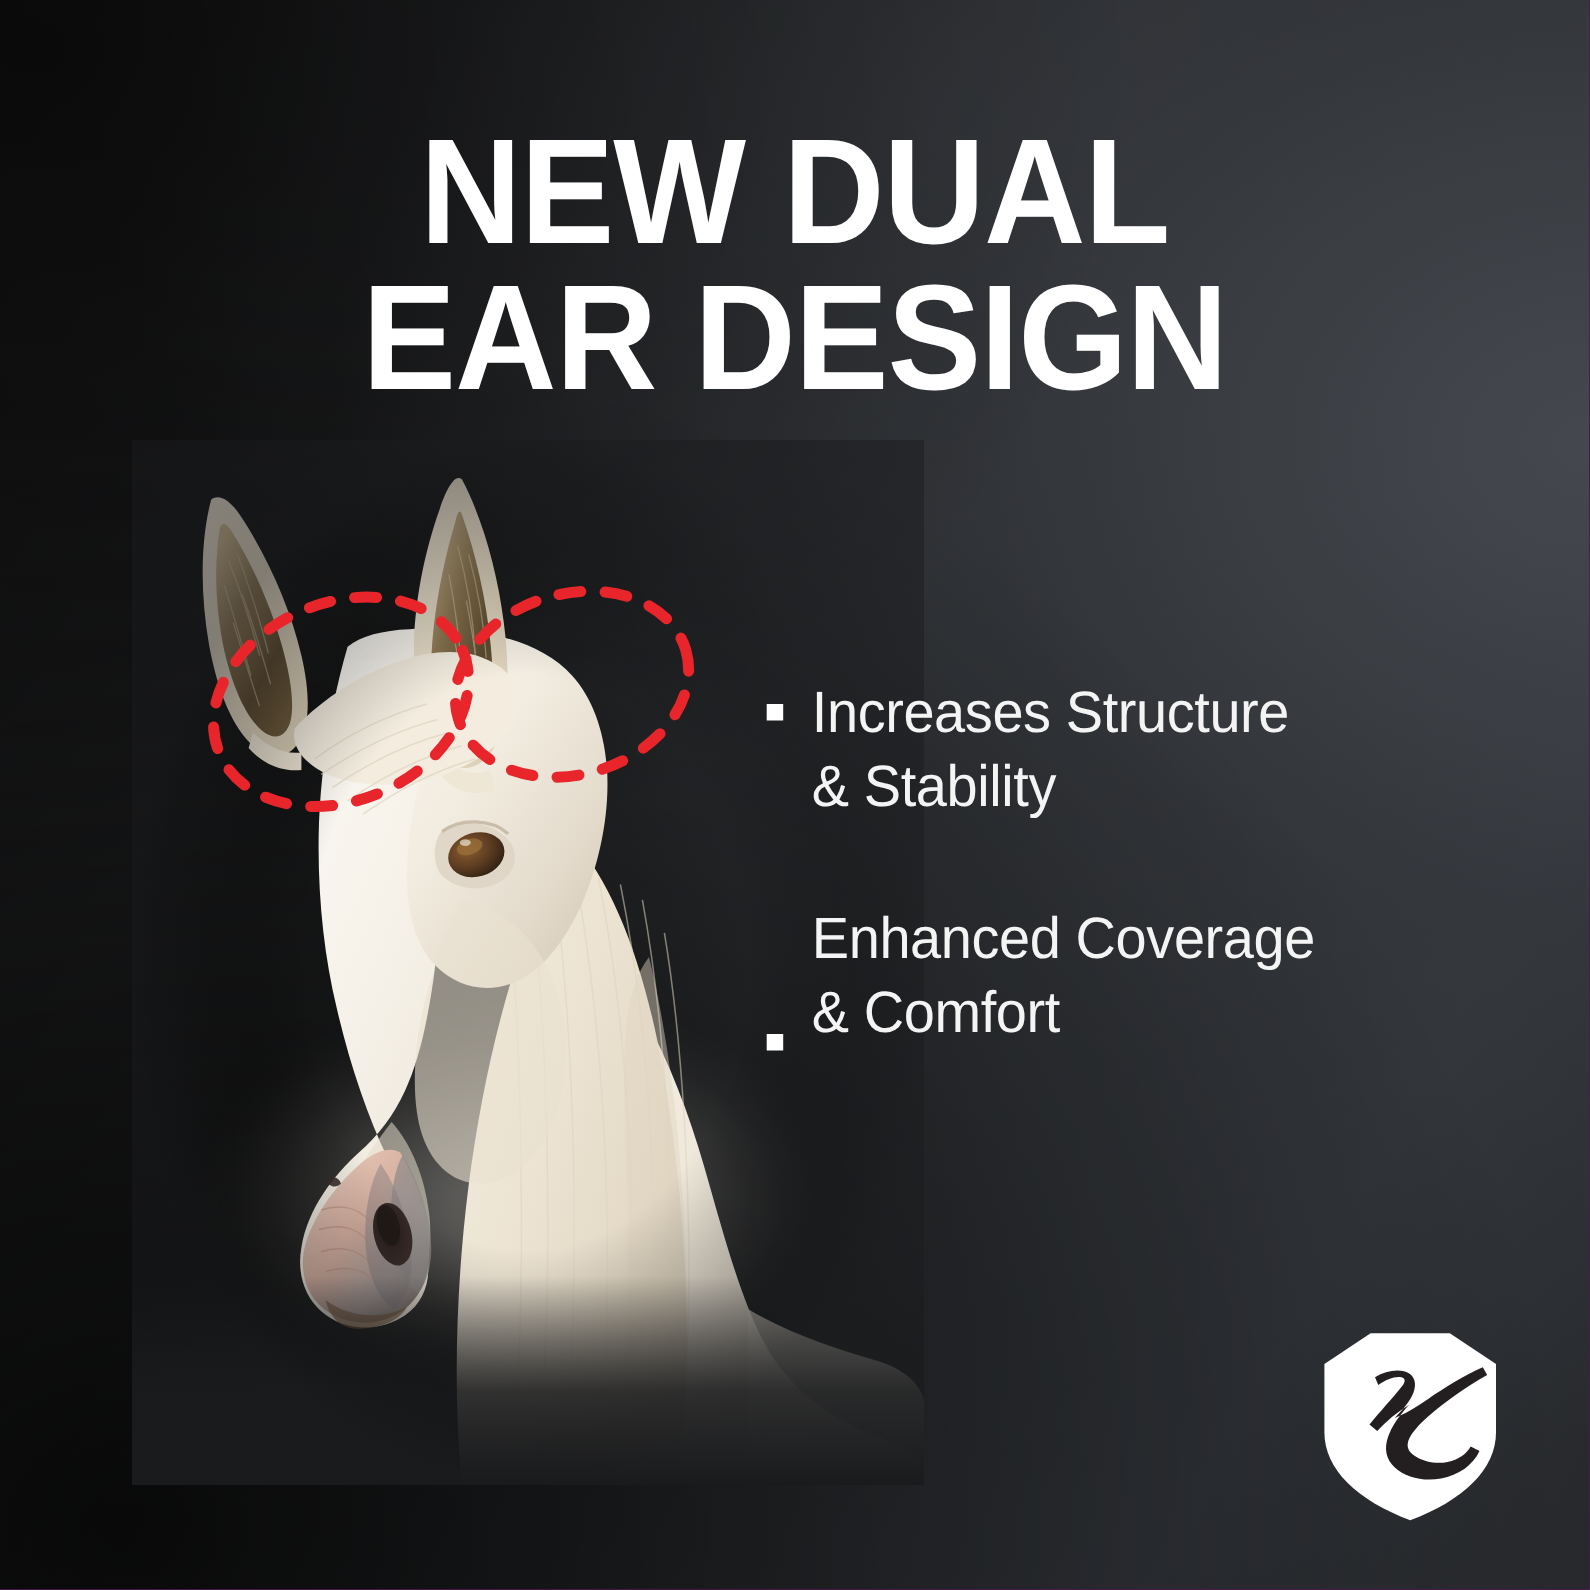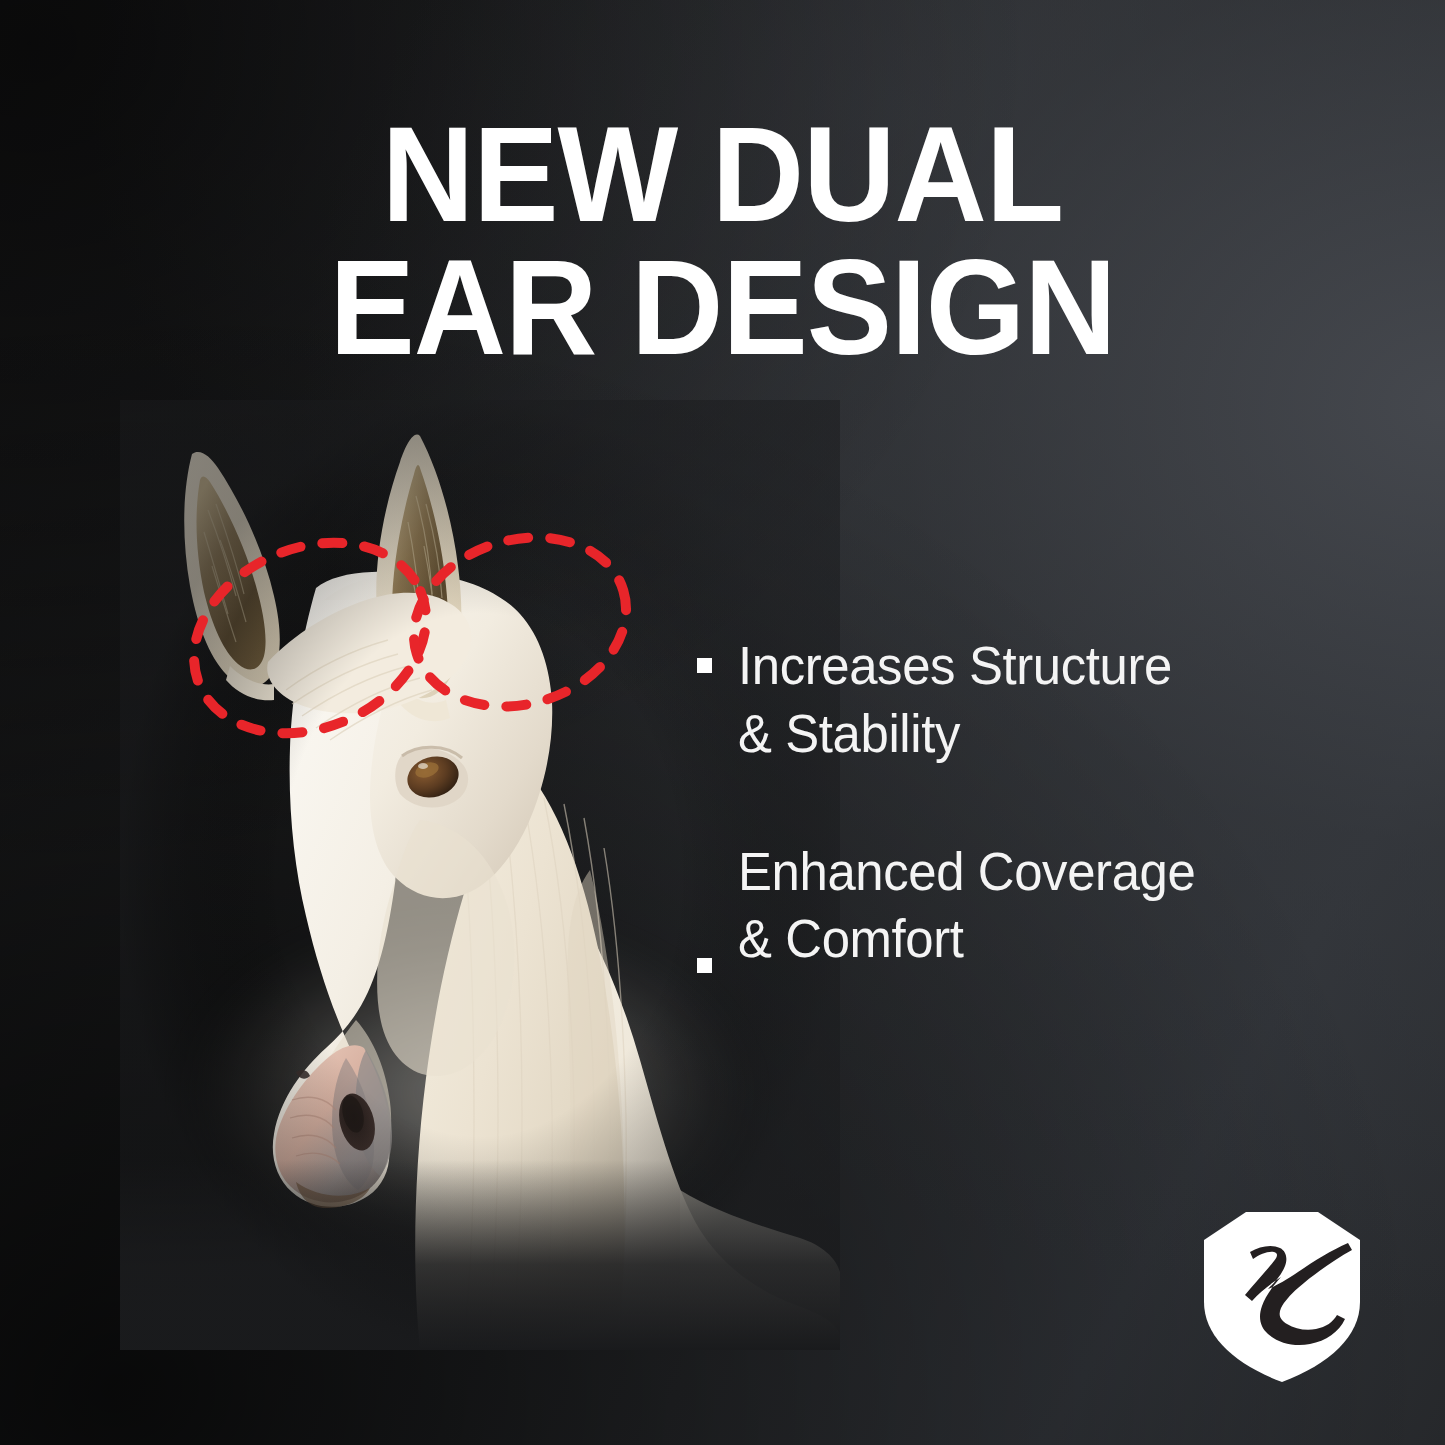--- a/index.html
+++ b/index.html
@@ -50,21 +50,20 @@
     -webkit-font-smoothing: antialiased;
   }
   .headline .hl-line { display: block; white-space: nowrap; }
 
   
   .bullets {
     position: absolute;
     left: 697px;
     top: 614px;
     width: 660px;
-    margin-top: 18px;
   }
   .bullet-row {
     display: flex;
     align-items: flex-start;
     margin-bottom: 70px;
   }
   .bullet-row:last-child { margin-bottom: 0; align-items: flex-end; }
   .bullet-marker {
     flex: 0 0 auto;
     width: 15px;

